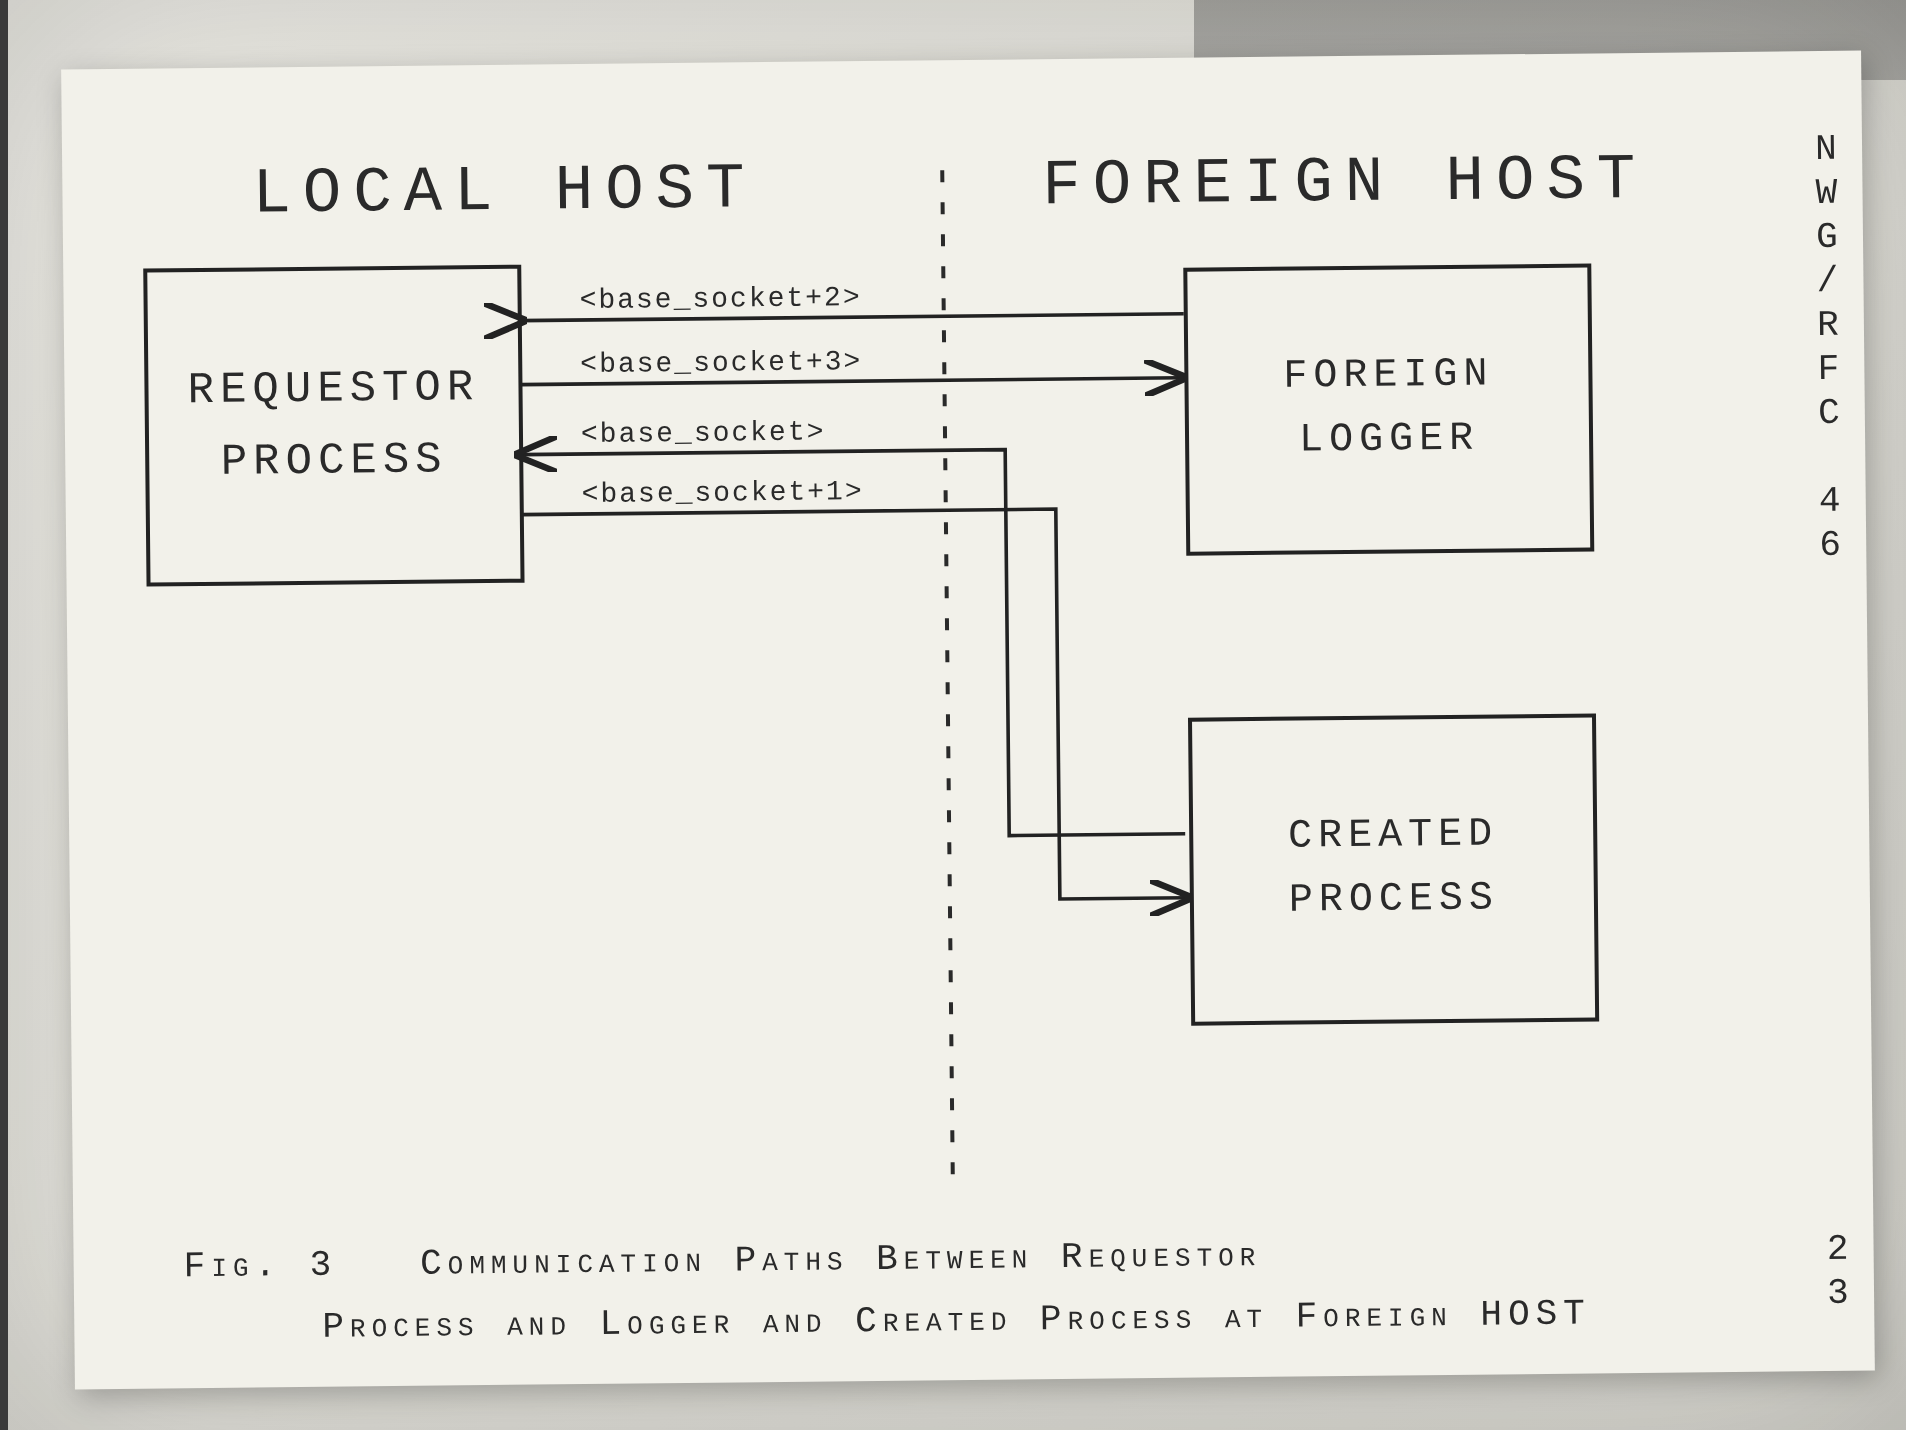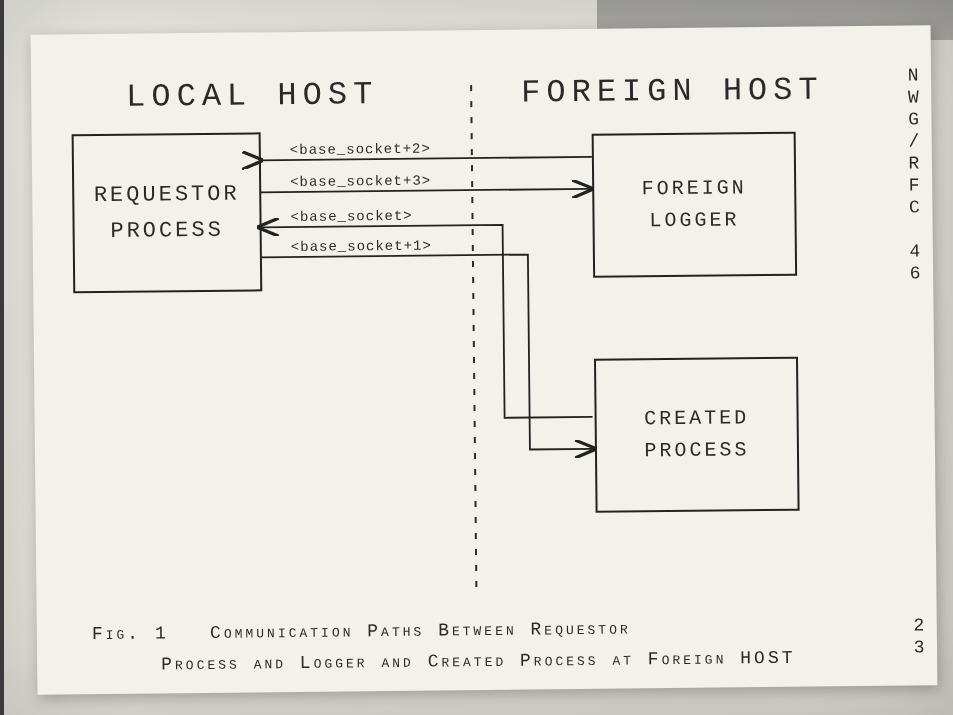--- a/index.html
+++ b/index.html
@@ -134,21 +134,21 @@
         <text class="conn" x="258" y="154">&lt;base_socket+3&gt;</text>
 
         <polyline points="228,195 470,195 470,388 558,388" fill="none" stroke="#222" stroke-width="1.8" marker-start="url(#arrL)"></polyline>
         <text class="conn" x="258" y="189">&lt;base_socket&gt;</text>
 
         <polyline points="228,225 495,225 495,420 558,420" fill="none" stroke="#222" stroke-width="1.8" marker-end="url(#arrR)"></polyline>
         <text class="conn" x="258" y="219">&lt;base_socket+1&gt;</text>
       </svg>
 
       <div class="caption" style="left:55px; top:585px; width:780px;">
-        <span>Fig. 1</span>&nbsp;&nbsp;
+        <span>Fig. 3</span>&nbsp;&nbsp;
         <span>Communication Paths Between Requestor</span><br>
         &nbsp;&nbsp;&nbsp;&nbsp;
         <span>Process and Logger and Created Process at Foreign HOST</span>
       </div>
 
     </div>
   </div>
 </div>
 
 </body></html>

